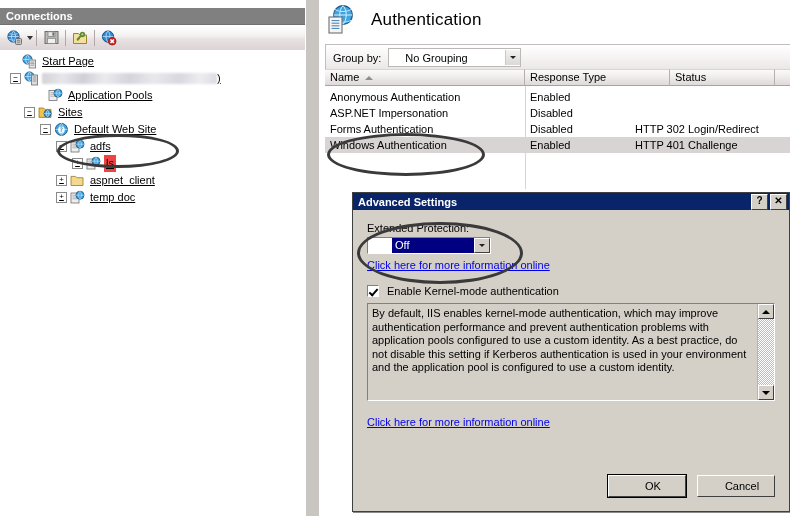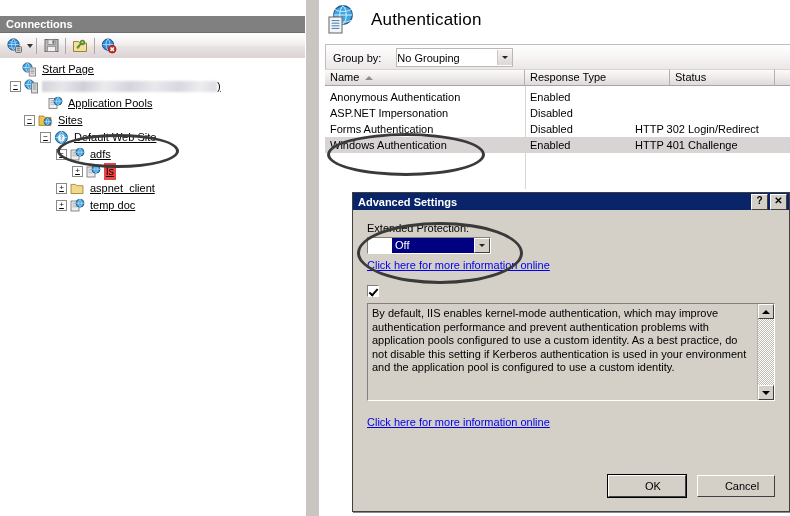--- a/index.html
+++ b/index.html
@@ -6,21 +6,21 @@
   body{
     width:790px;height:516px;overflow:hidden;
     background:#ffffff;
     font-family:"Liberation Sans","DejaVu Sans",sans-serif;
     font-size:11px;color:#000;
     -webkit-font-smoothing:none;
   }
   .app{position:relative;width:790px;height:516px;}
 
   
-  .conn-pane{position:absolute;left:0;top:16px;width:305px;height:389px;background:#fff;overflow:hidden;}
+  .conn-pane{position:absolute;left:0;top:8px;width:305px;height:389px;background:#fff;overflow:hidden;}
   .conn-title{
     height:16px;line-height:16px;
     background:#808080;
     color:#ffffff;font-weight:bold;font-size:11px;
     padding-left:6px;
     border-bottom:1px solid #6e6e6e;
   }
   .conn-toolbar{
     height:25px;
     background:linear-gradient(to bottom,#ffffff 0%,#f3efef 45%,#e9e2e2 55%,#dcd4d4 100%);
@@ -55,24 +55,24 @@
   .content{position:absolute;left:319px;top:0;right:0;bottom:0;background:#ffffff;overflow:hidden;}
   .page-head{height:40px;display:flex;align-items:center;padding-left:6px;}
   .page-title{font-size:17px;margin-left:14px;letter-spacing:.2px;}
 
   .groupbar{
     position:absolute;left:6px;top:44px;width:465px;height:25px;
     background:linear-gradient(to bottom,#ffffff 0%,#f6f3f3 50%,#ebe6e6 100%);
     border:1px solid #c4bdbd;border-bottom:none;
     display:flex;align-items:center;padding-left:7px;
   }
-  .groupbar .lbl{font-size:11px;margin-right:15px;}
+  .groupbar .lbl{font-size:11px;margin-right:7px;}
   .combo-flat{
     width:115px;height:17px;background:#fff;border:1px solid #bdb8b8;
-    display:flex;align-items:center;justify-content:space-between;font-size:11px;padding-left:0;
+    display:flex;align-items:center;justify-content:space-between;font-size:11px;padding-left:16px;
   }
   .combo-flat .arrow{
     width:14px;height:15px;background:linear-gradient(to bottom,#f4f1f1,#ddd7d7);
     display:flex;align-items:center;justify-content:center;border-left:1px solid #cdc7c7;
   }
   .arrow-dn{width:0;height:0;border-left:3px solid transparent;border-right:3px solid transparent;border-top:3px solid #222;}
 
   .lv{position:absolute;left:6px;top:69px;width:784px;height:120px;}
   .lv-head{display:flex;height:17px;}
   .lv-th{
@@ -429,20 +429,21 @@
             <span class="arrow-dn"></span>
           </div>
       </div>
 
       <div style="margin-top:5px;">
         <span class="link">Click here for more information online</span>
       </div>
 
       <div class="cb-row">
         <span class="cbox"></span>
+        <span class="cb-lbl">Enable Kernel-mode authentication</span>
       </div>
 
       <div class="ta">
         <div class="ta-txt">By default, IIS enables kernel-mode authentication, which may improve authentication performance and prevent authentication problems with application pools configured to use a custom identity. As a best practice, do not disable this setting if Kerberos authentication is used in your environment and the application pool is configured to use a custom identity.</div>
         <div class="sb">
           <div class="sb-btn">
               <span class="tri-u"></span>
             </div>
           <div class="sb-track"></div>
           <div class="sb-btn">

